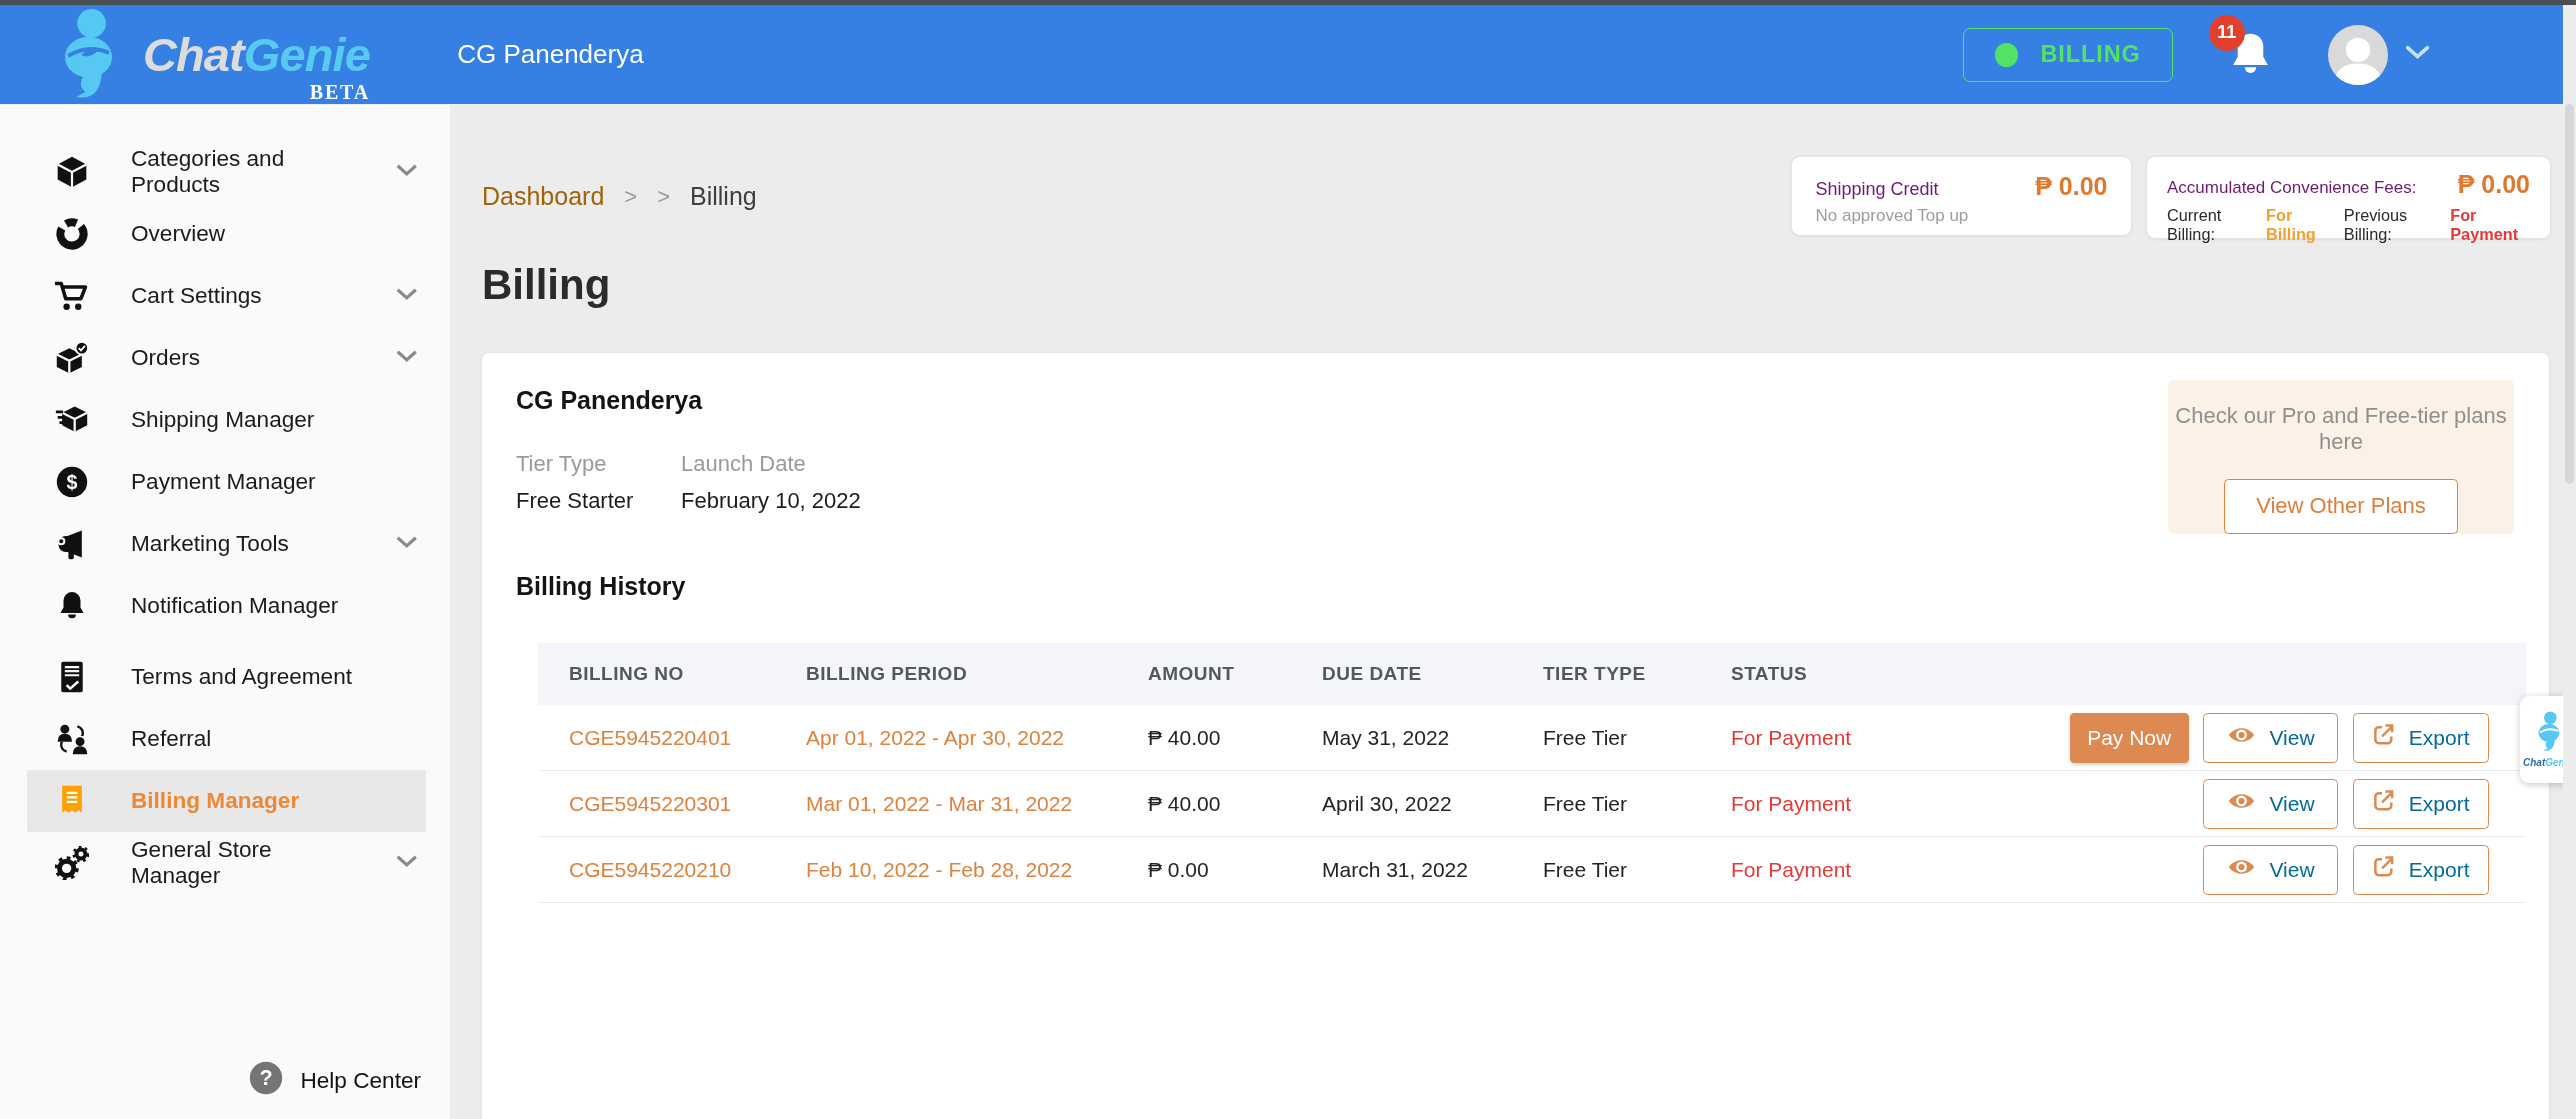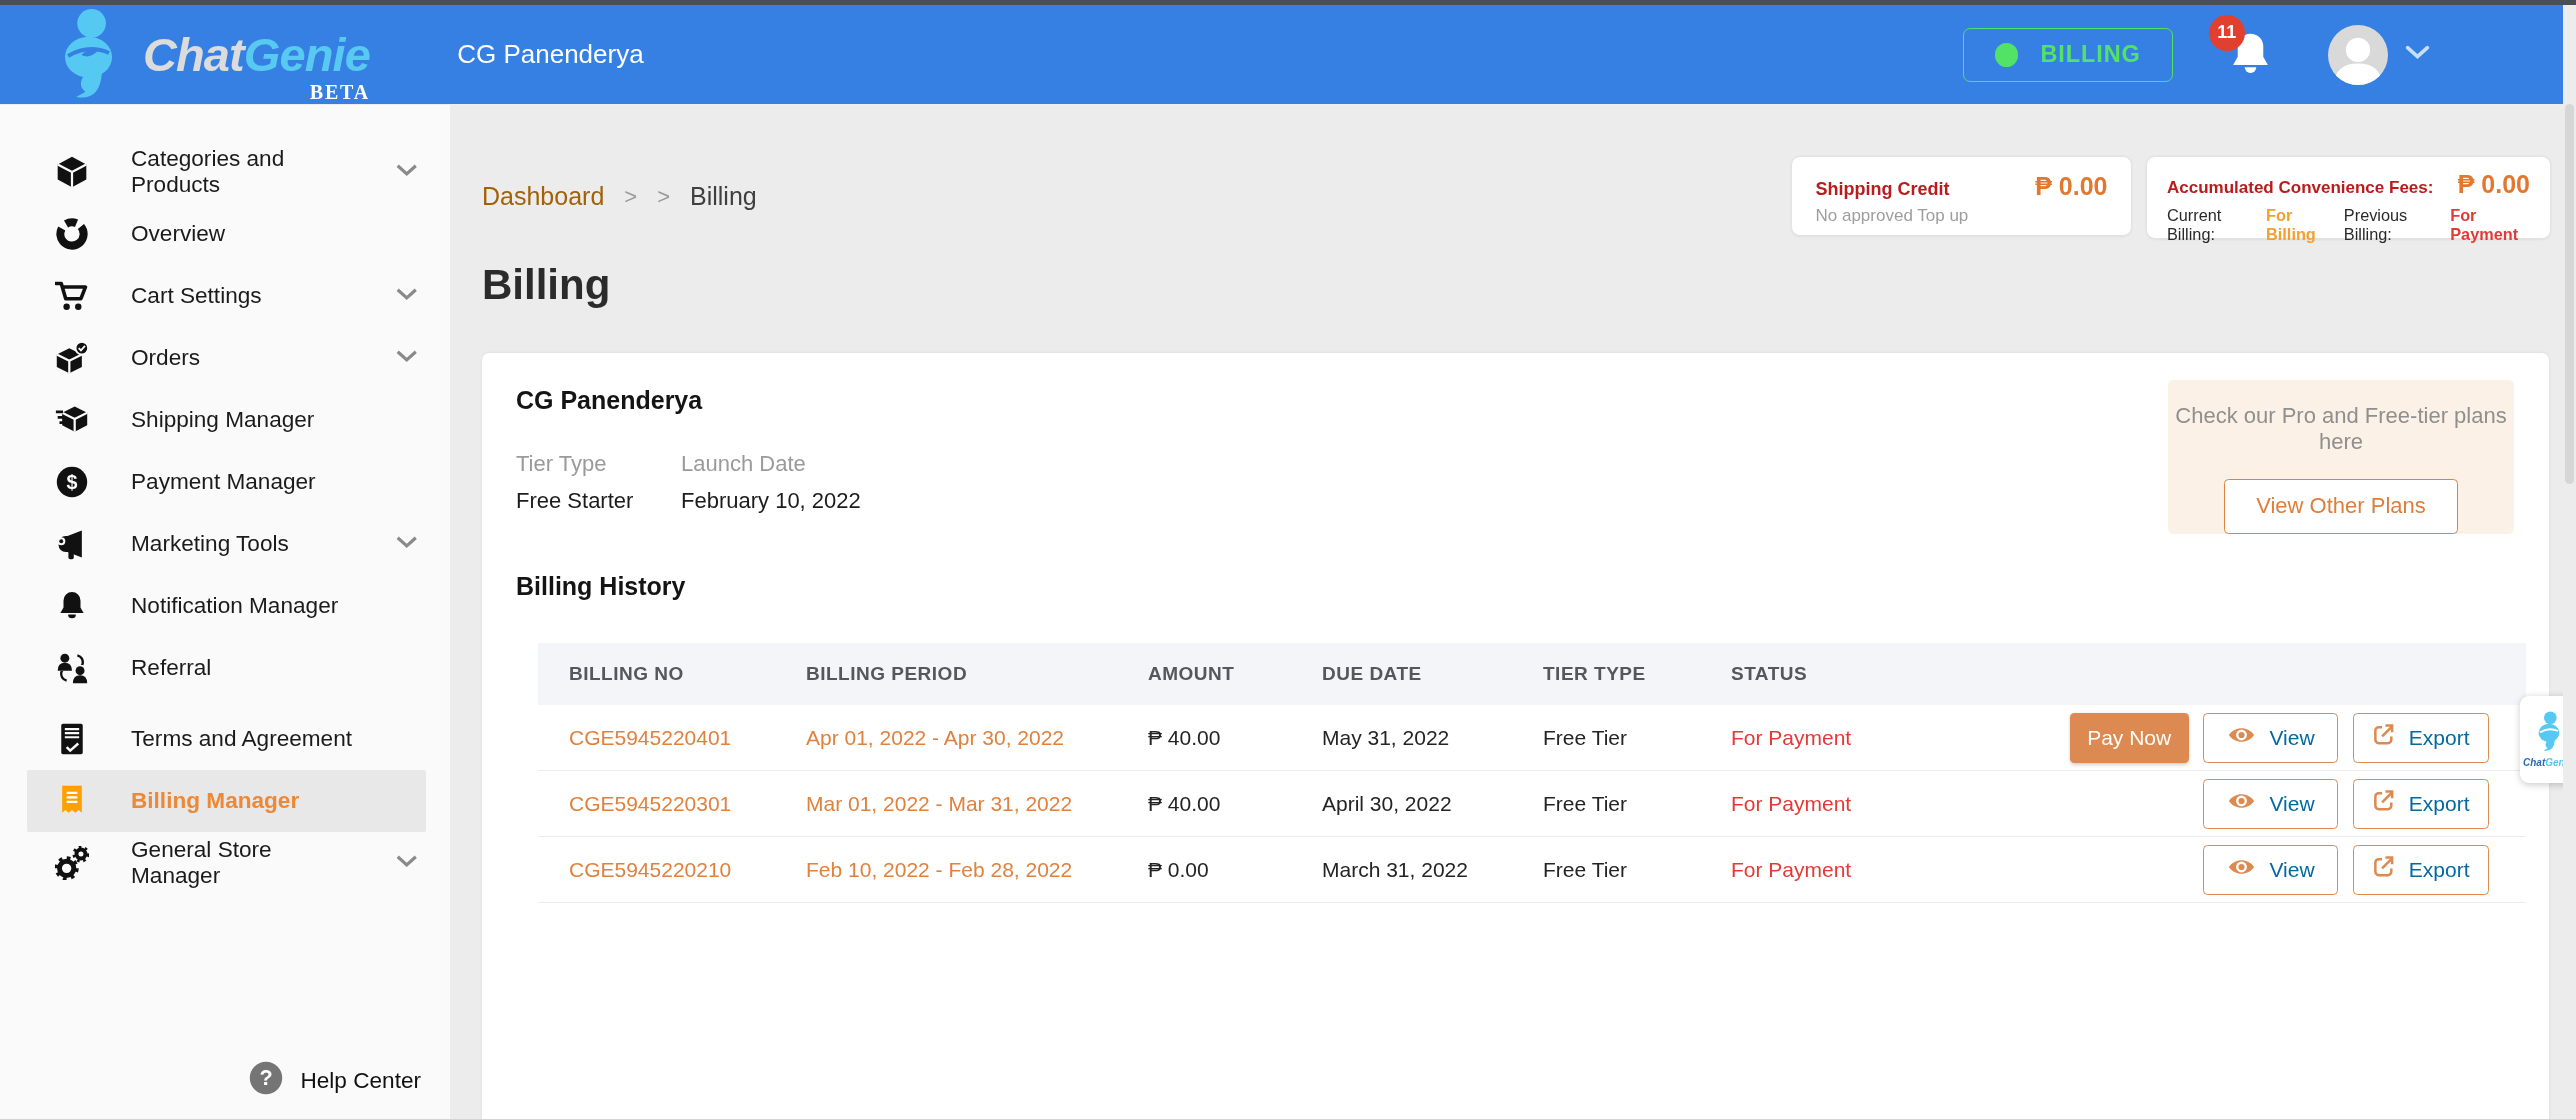--- a/index.html
+++ b/index.html
@@ -52,21 +52,21 @@
   .breadcrumb { position:absolute; left:32px; top:77px; display:flex; align-items:center; gap:20px; font-size:25px; }
   .breadcrumb .home { color:#a16207; cursor:pointer; }
   .breadcrumb .sep { color:#9a9a9a; font-size:22px; }
   .breadcrumb .current { color:#3f3f3f; }
   .page-title { position:absolute; left:32px; top:156px; font-size:42px; font-weight:bold; color:#2b2b2b; }
 
   .mini-card { position:absolute; top:51px; background:#fff; border:0.9px solid #e3e3e3; border-radius:9px;
     box-shadow:0 0.9px 2.7px rgba(0,0,0,.06); }
   .mini-card.shipping { right:444px; width:341px; height:80px; padding:14.5px 23.5px 0 23.5px; }
   .mini-card .row1 { display:flex; justify-content:space-between; align-items:baseline; }
-  .mc-title { font-size:18px; font-weight:bold; color:#b91c1c; }
+  .mc-title { font-size:18px; font-weight:normal; color:#701a75; }
   .mc-amount { font-size:25px; font-weight:bold; color:#E2772E; }
   .mc-sub { font-size:17px; color:#9e9e9e; margin-top:5.4px; }
   .mini-card.fees { right:25px; width:405px; height:83px; padding:12.7px 20px 0 20px; }
   .fees .mc-title { font-size:17px; }
   .fees-line2 { display:flex; gap:12.7px; margin-top:7.2px; font-size:16.3px; color:#2a2a2a; align-items:baseline; }
   .fees-line2 .for-billing { color:#F59F2D; font-weight:bold; }
   .fees-line2 .for-payment { color:#E53935; font-weight:bold; margin-left:auto; }
 
   
   .main-card { position:absolute; left:32px; right:27px; top:248px; height:841px; background:#fff;
@@ -268,45 +268,45 @@
       <div class="nav-item">
         <span class="nicon">
           <svg width="34" height="34" viewBox="0 0 40 44">
             <path d="M20 4 a11 11 0 0 1 11 11 v9 l4 7 H5 l4-7 v-9 a11 11 0 0 1 11-11 z" fill="#111"></path>
             <path d="M15 33 a5 5 0 0 0 10 0 z" fill="#111"></path>
           </svg>
         </span>
         <span class="nlabel">Notification Manager</span>
       </div>
 
+      <div class="nav-item gap-top">
+        <span class="nicon">
+          <svg width="34" height="34" viewBox="0 0 38 38">
+            <rect x="7" y="2" width="24" height="34" rx="2" fill="#111"></rect>
+            <path d="M11 8 h16 M11 12.5 h16 M11 17 h16" stroke="#FAFAFA" stroke-width="2.4"></path>
+            <path d="M13 28 l4 4 L26 24" stroke="#FAFAFA" stroke-width="2.8" fill="none"></path>
+          </svg>
+        </span>
+        <span class="nlabel">Terms and Agreement</span>
+      </div>
+
       <div class="nav-item">
         <span class="nicon">
           <svg width="34" height="34" viewBox="0 0 38 38">
             <circle cx="11" cy="8" r="5" fill="#111"></circle>
               <path d="M3 22 q0-9 8-9 q8 0 8 9 z" fill="#111"></path>
             <circle cx="28" cy="22" r="5" fill="#111"></circle>
               <path d="M20 36 q0-9 8-9 q8 0 8 9 z" fill="#111"></path>
             <path d="M25 5 q7 2 6 10" stroke="#111" stroke-width="2.6" fill="none"></path>
             <path d="M31 13 l1 3 -3.4 -.6 z" fill="#111"></path>
             <path d="M13 33 q-7 -2 -6 -10" stroke="#111" stroke-width="2.6" fill="none"></path>
             <path d="M7 25 l-1 -3 3.4 .6 z" fill="#111"></path>
           </svg>
         </span>
         <span class="nlabel">Referral</span>
-      </div>
-
-      <div class="nav-item gap-top">
-        <span class="nicon">
-          <svg width="34" height="34" viewBox="0 0 38 38">
-            <rect x="7" y="2" width="24" height="34" rx="2" fill="#111"></rect>
-            <path d="M11 8 h16 M11 12.5 h16 M11 17 h16" stroke="#FAFAFA" stroke-width="2.4"></path>
-            <path d="M13 28 l4 4 L26 24" stroke="#FAFAFA" stroke-width="2.8" fill="none"></path>
-          </svg>
-        </span>
-        <span class="nlabel">Terms and Agreement</span>
       </div>
 
       <div class="nav-item active">
         <span class="nicon">
           <svg width="34" height="34" viewBox="0 0 38 38">
             <path d="M8 2 h22 v30 l-3.6-3 -3.7 3 -3.7-3 -3.7 3 -3.7-3 -3.6 3 z" fill="#FFA000"></path>
             <path d="M13 10 h12 M13 15 h12 M13 20 h12" stroke="#fff" stroke-width="2.6"></path>
           </svg>
         </span>
         <span class="nlabel">Billing Manager</span>

